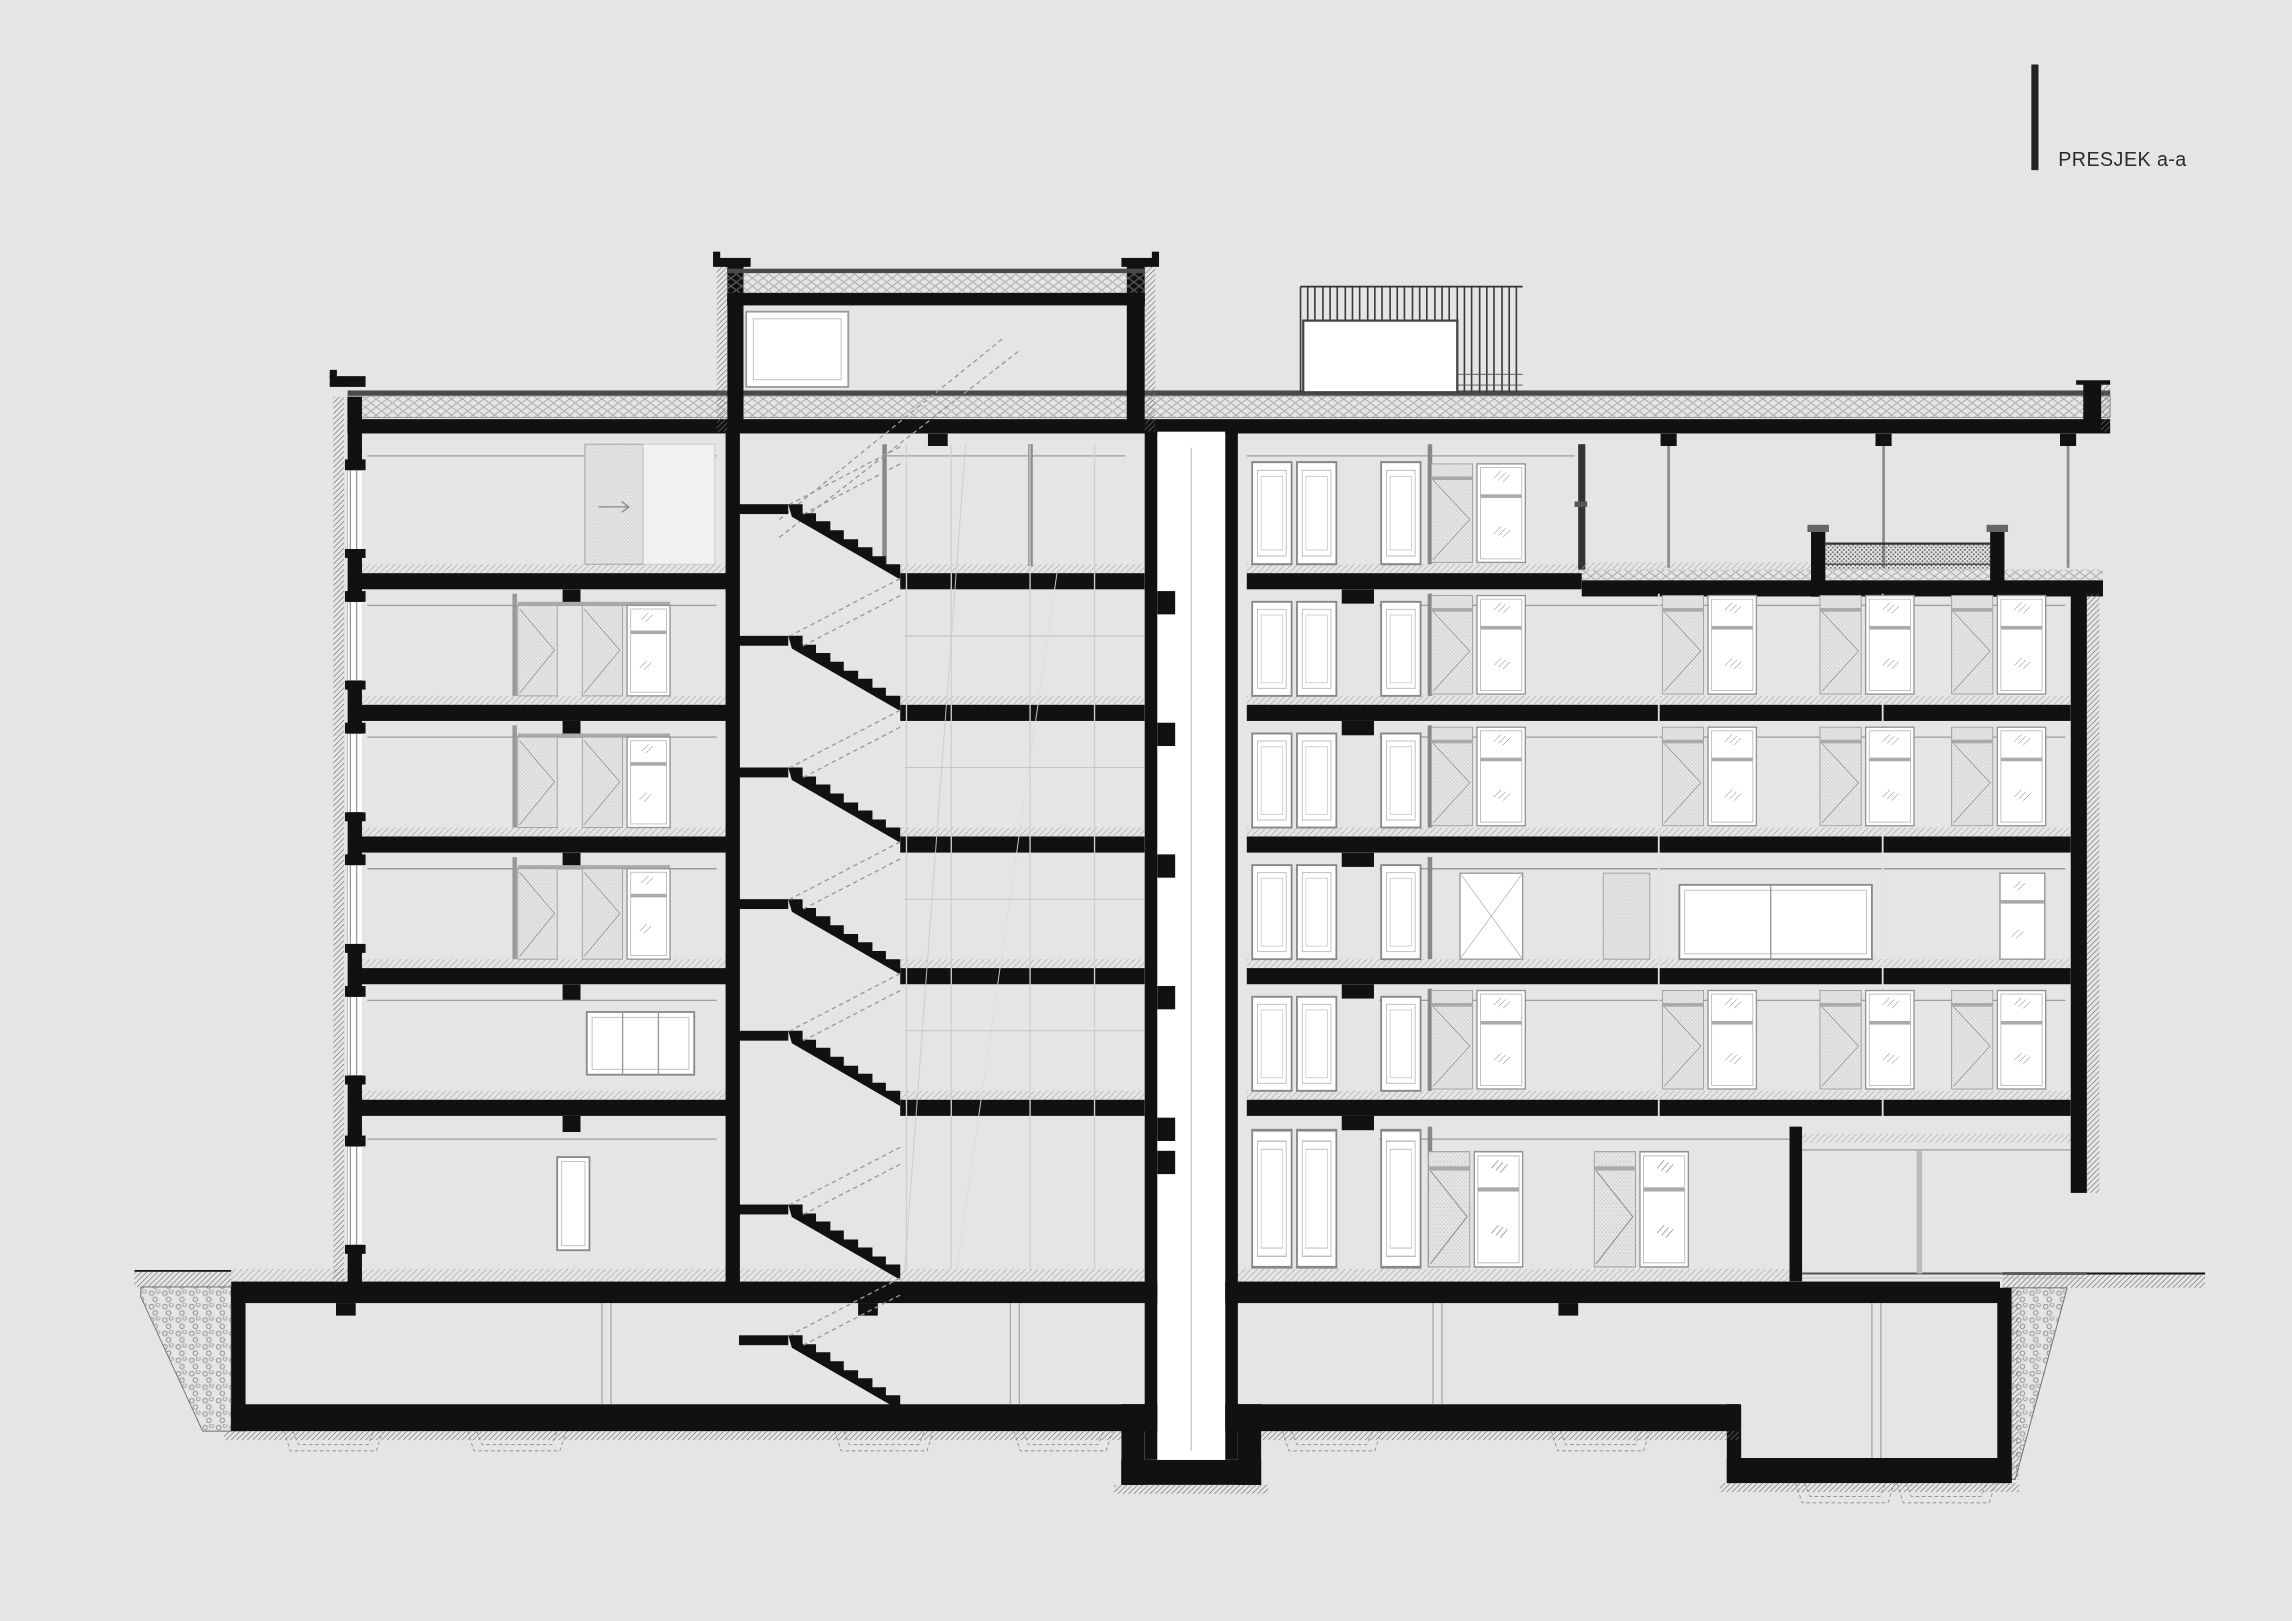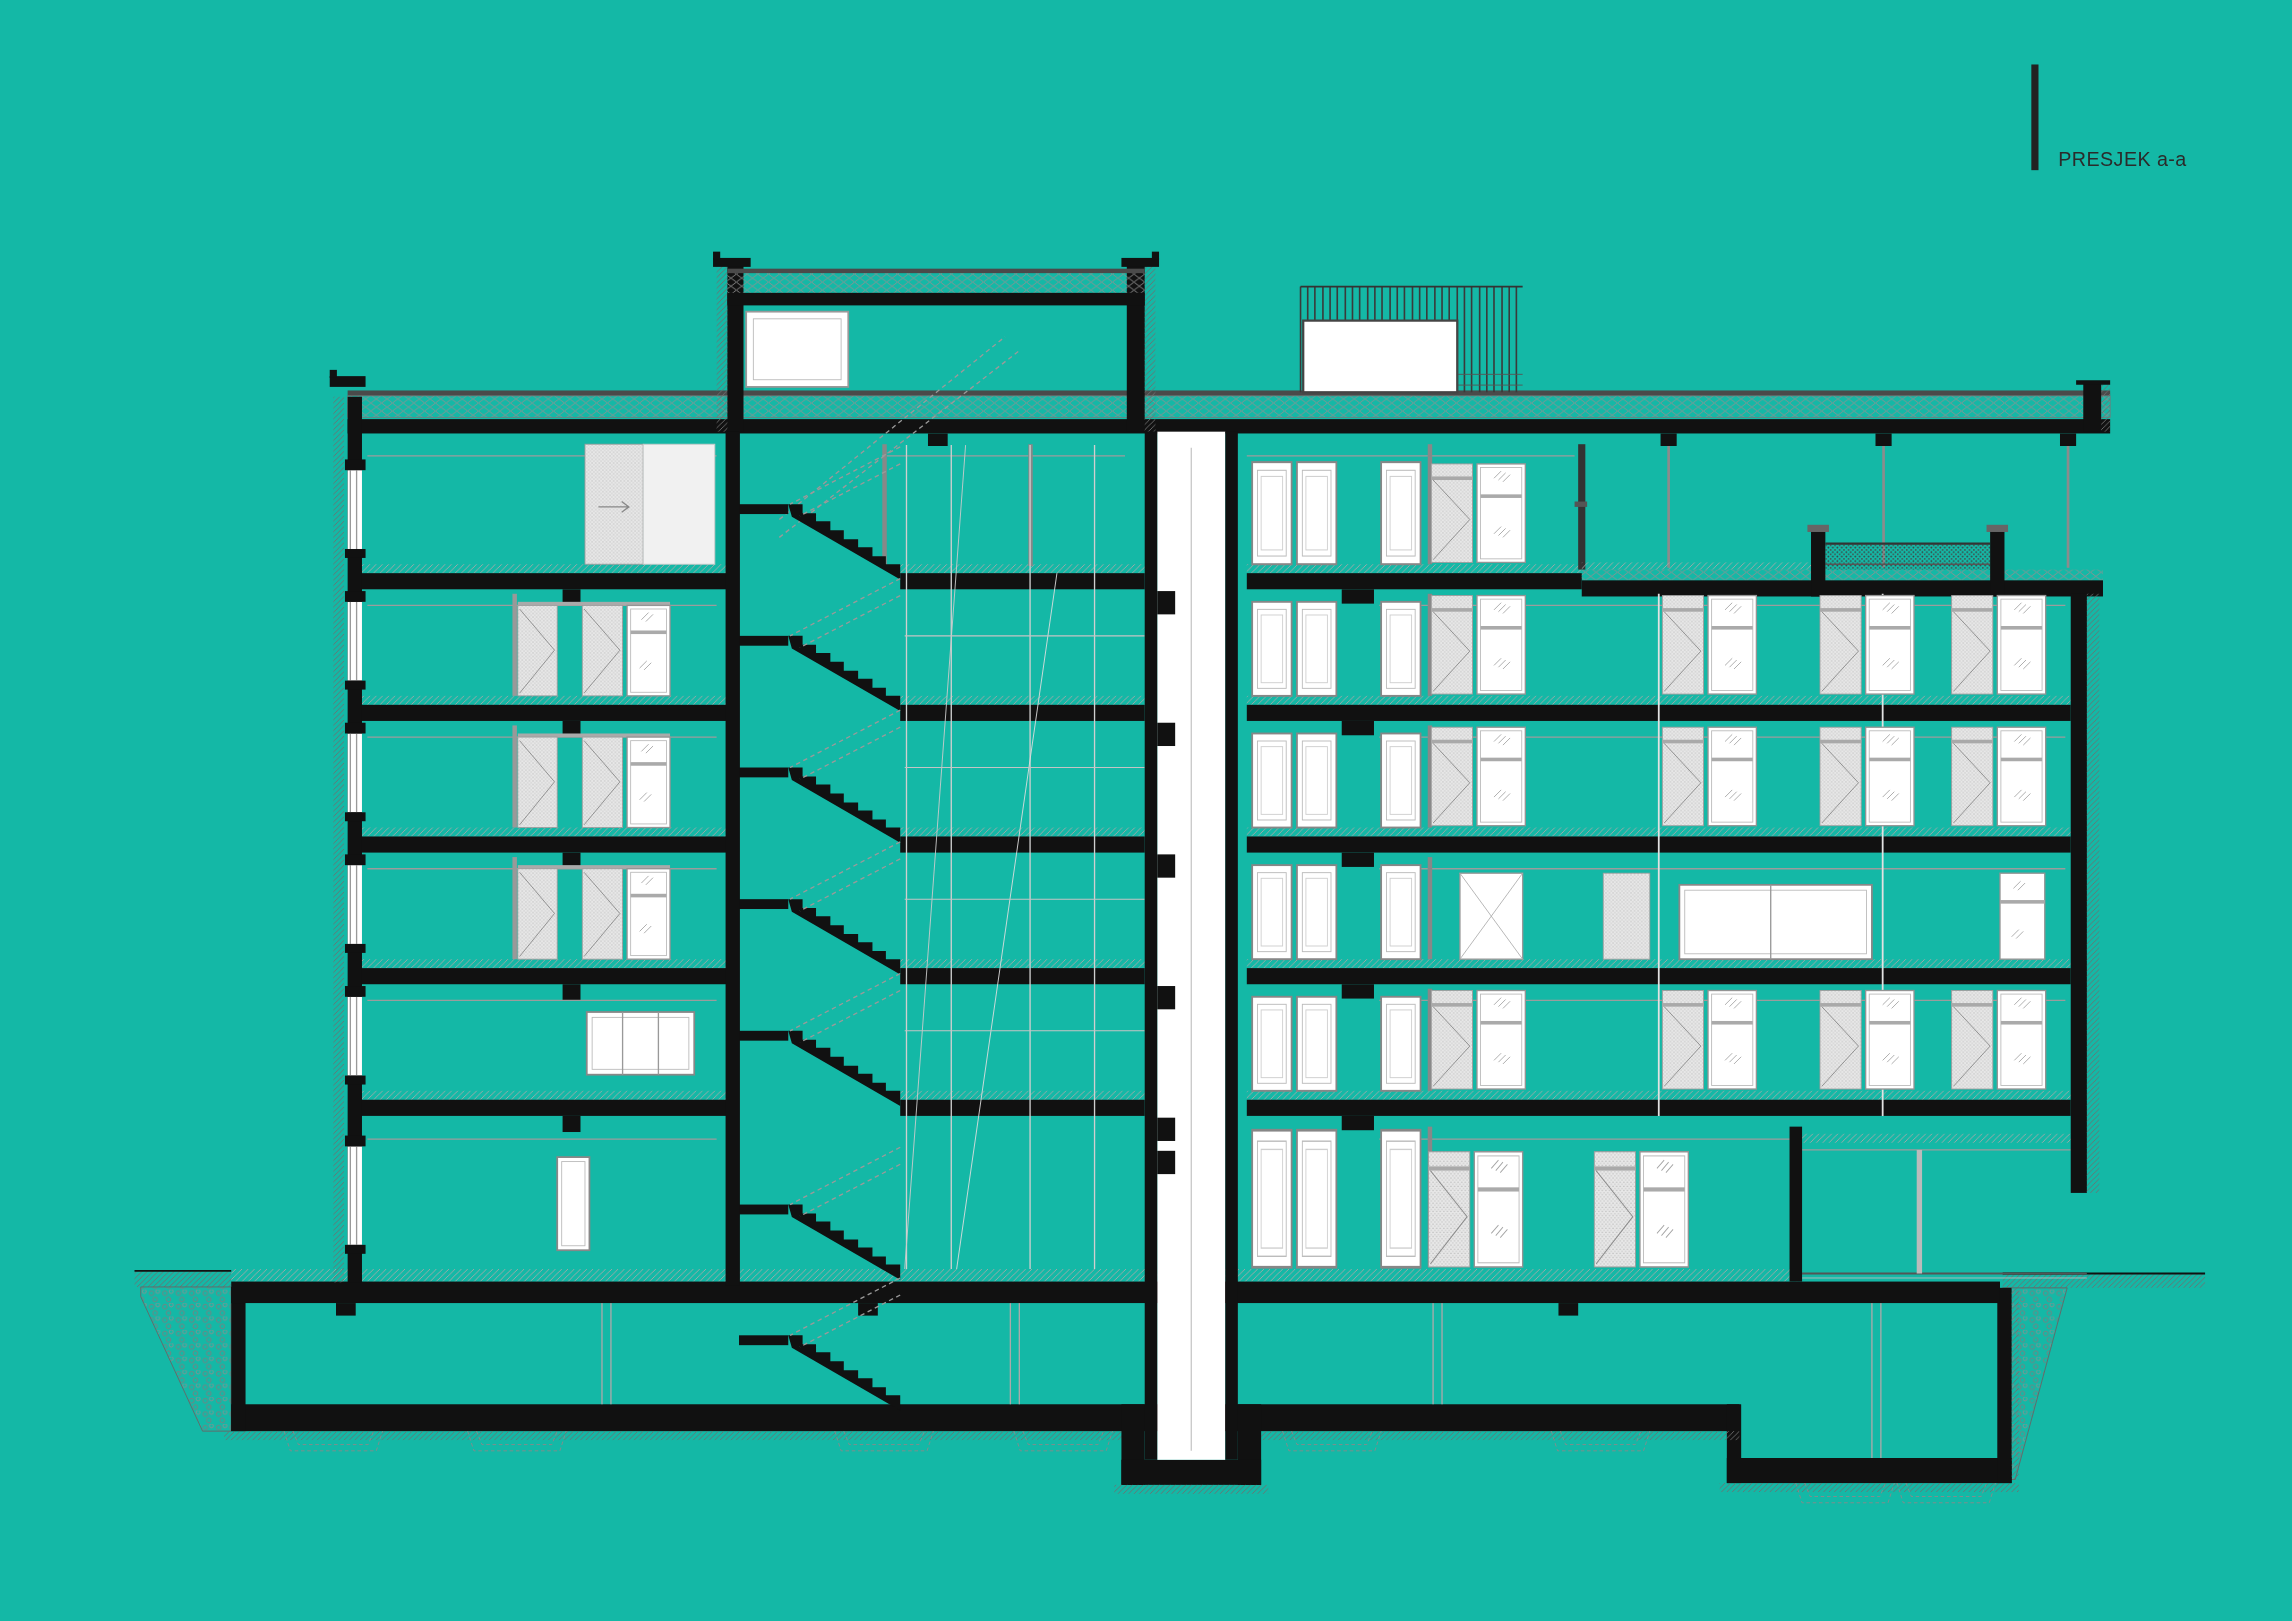--- a/index.html
+++ b/index.html
@@ -1,16 +1,16 @@
 <!DOCTYPE html>
 <html style="font-size:14.3px"><head>
 <meta charset="utf-8">
 <style>
   html,body{margin:0;padding:0;background:#fff;}
-  .page{position:relative;width:2293px;height:1621px;background:#14b8a6;overflow:hidden;
+  .page{position:relative;width:2293px;height:1621px;background:#e5e5e5;overflow:hidden;
         font-family:"Liberation Sans", sans-serif;}
   svg{display:block}
   .ttl{font-family:"Liberation Sans", sans-serif;font-size:22px;fill:#2b2b2b;letter-spacing:.5px}
   .ink{fill:#111}
   .w1{stroke:#111;stroke-width:2;fill:none}
   .gl{stroke:#999;stroke-width:1.5;fill:none}
   .gl2{stroke:#bbb;stroke-width:1;fill:none}
   .dash{stroke:#9a9a9a;stroke-width:1.5;fill:none;stroke-dasharray:5 4}
   .fdash{stroke:#8a8a8a;stroke-width:1;fill:none;stroke-dasharray:4 3}
   .panel{fill:#e7e7e7;stroke:#9a9a9a;stroke-width:1}

